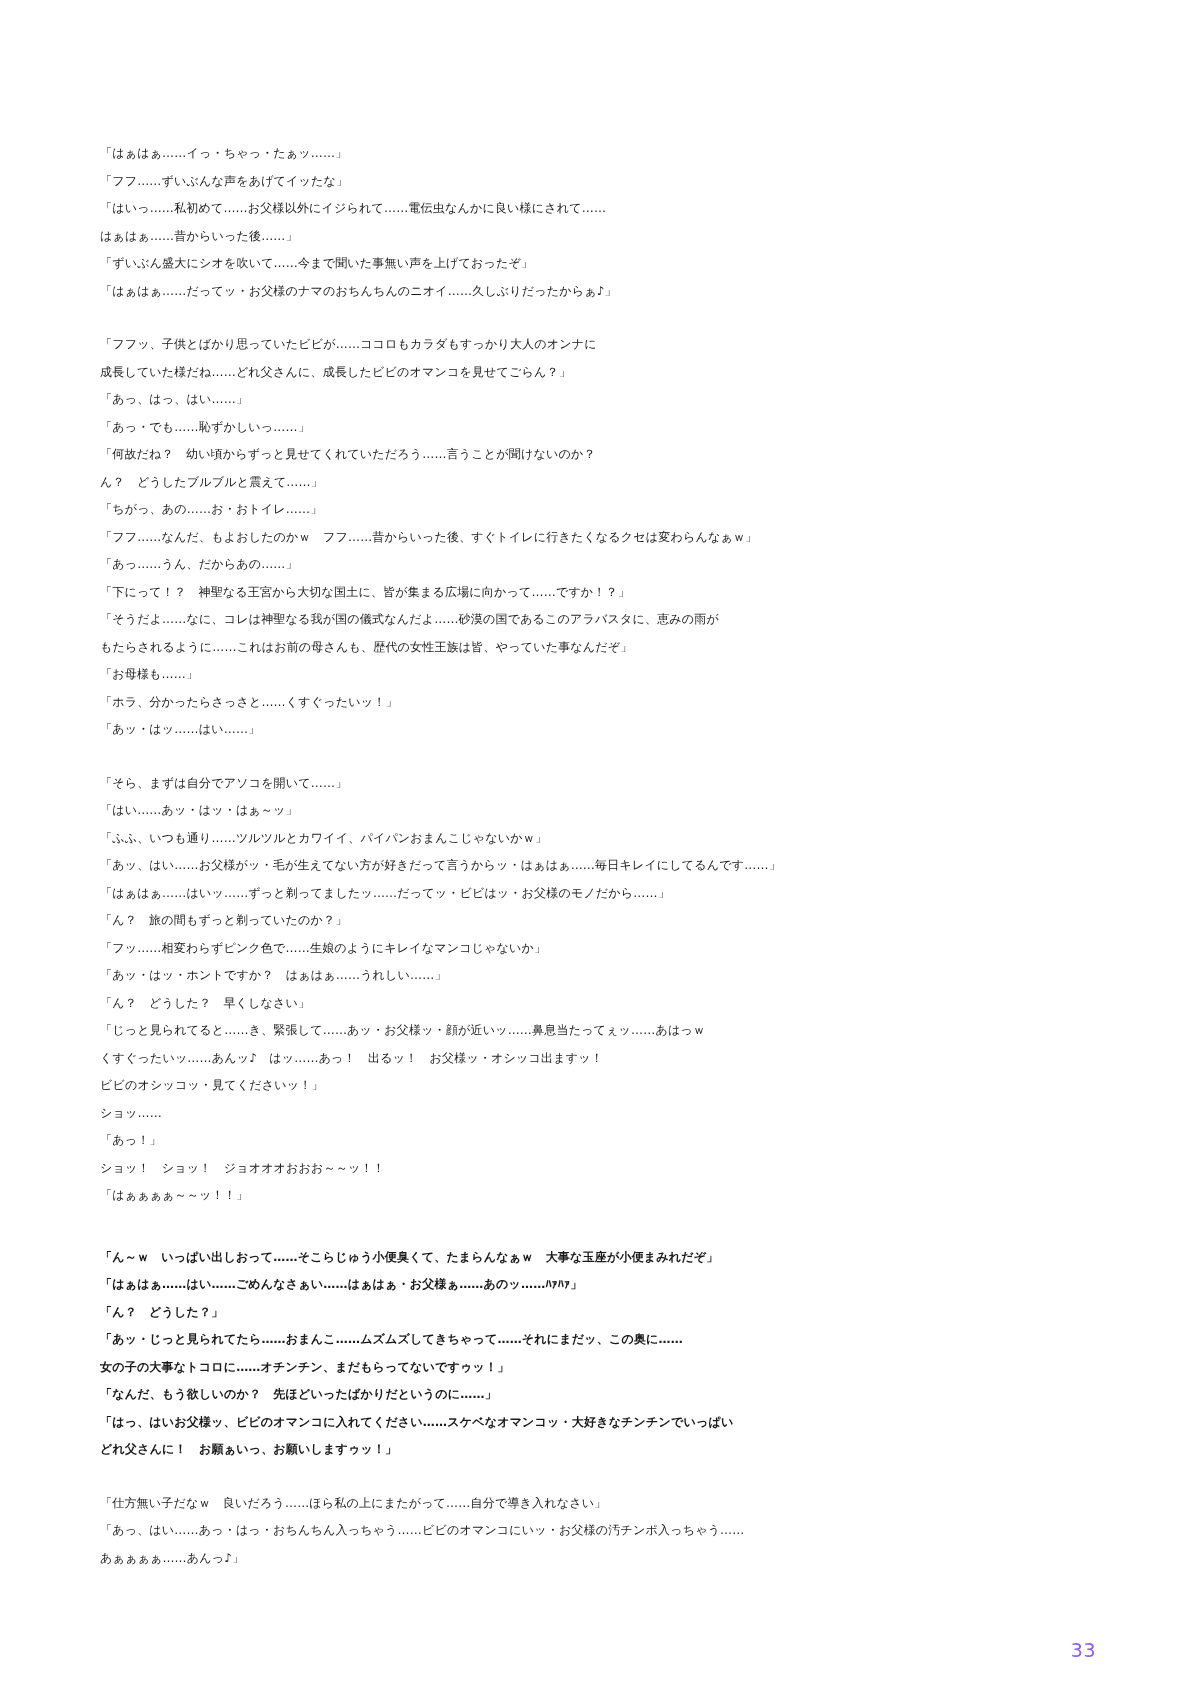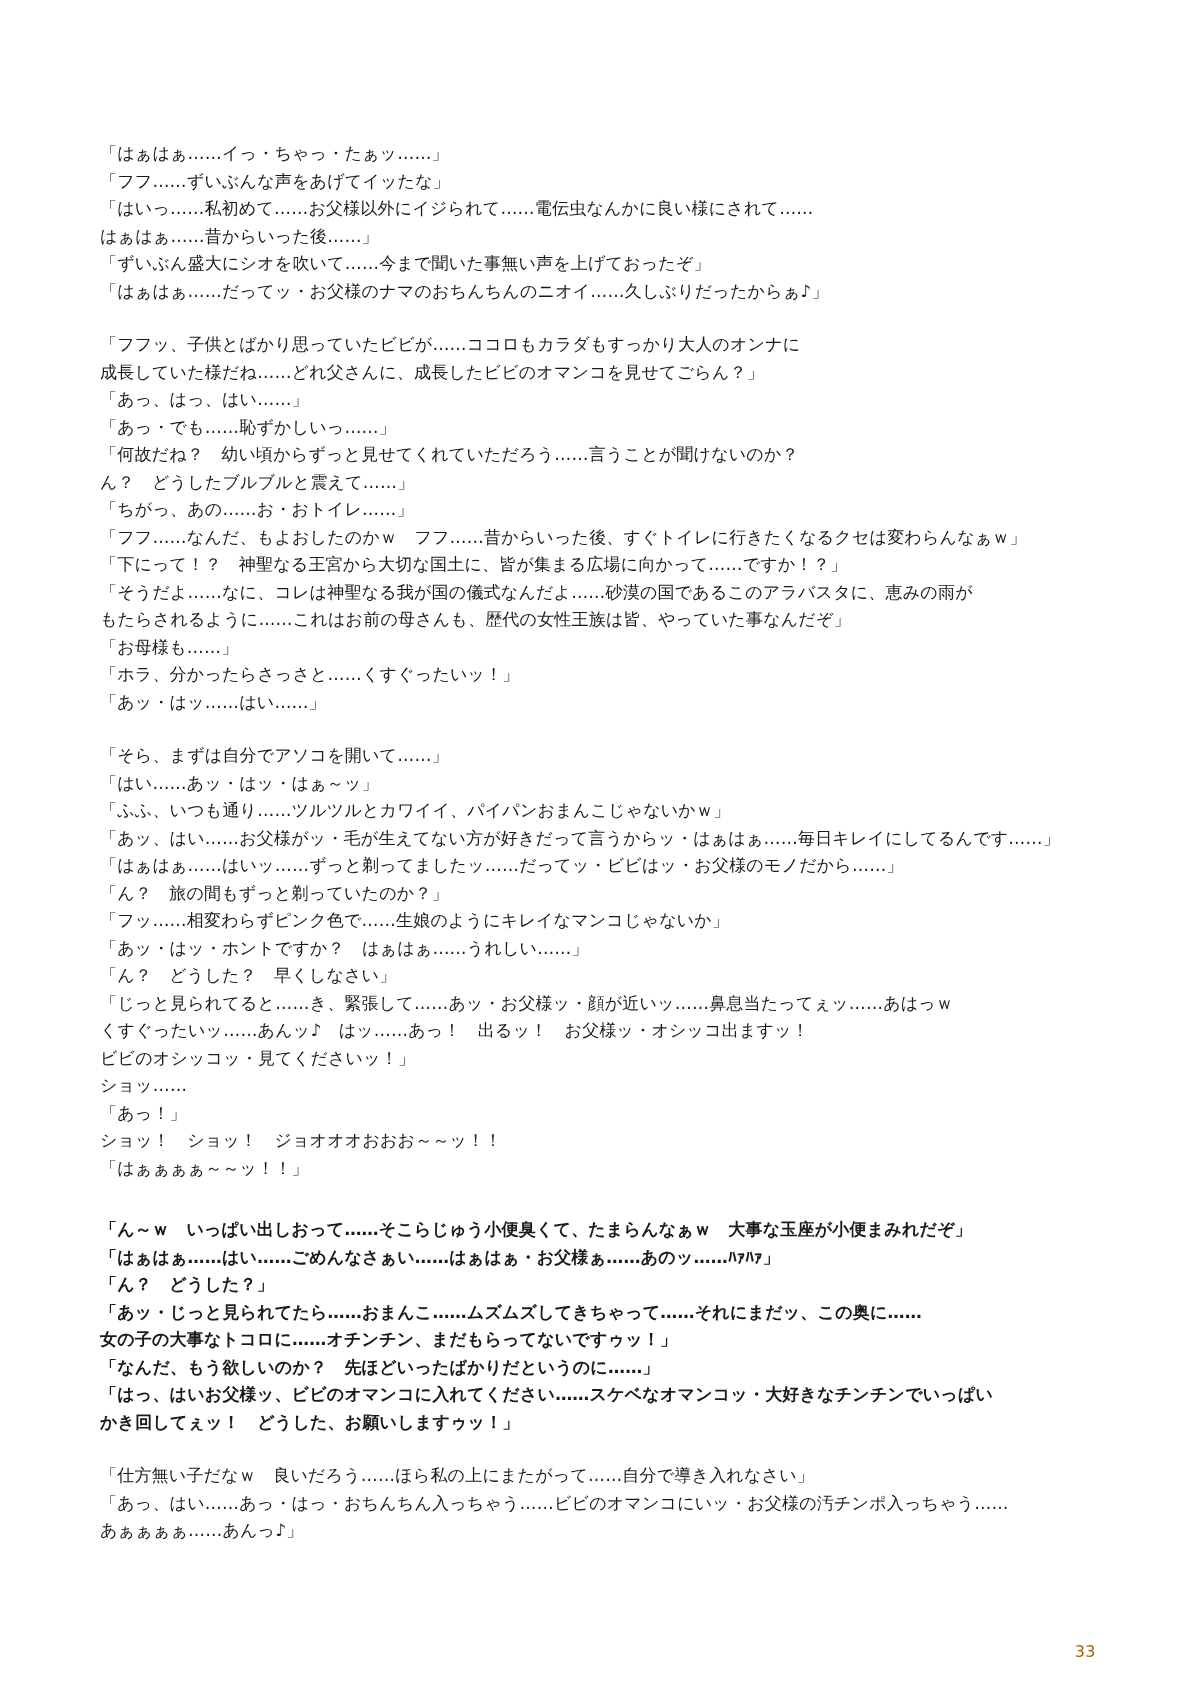--- a/index.html
+++ b/index.html
@@ -29,32 +29,32 @@
     top: 140px;
     width: 1000px;
   }
   .para {
     margin: 0 0 26px 0;
   }
   .para:last-child {
     margin-bottom: 4px;
   }
   .line {
-    font-size: 17px;
+    font-size: 12px;
     line-height: 27.5px;
     letter-spacing: 0.2px;
     white-space: pre-wrap;
     word-break: break-all;
   }
   .page-number {
     position: absolute;
     right: 104px;
     bottom: 34px;
-    font-size: 16px;
-    color: #a16207;
+    font-size: 19px;
+    color: #8b5cf6;
     letter-spacing: 0.5px;
   }
 </style>
 </head>
 <body>
 
 <div class="page">
   <div class="text-column">
 
     <div class="para">
@@ -68,20 +68,21 @@
 
     <div class="para">
       <div class="line">「フフッ、子供とばかり思っていたビビが……ココロもカラダもすっかり大人のオンナに</div>
       <div class="line">成長していた様だね……どれ父さんに、成長したビビのオマンコを見せてごらん？」</div>
       <div class="line">「あっ、はっ、はい……」</div>
       <div class="line">「あっ・でも……恥ずかしいっ……」</div>
       <div class="line">「何故だね？　幼い頃からずっと見せてくれていただろう……言うことが聞けないのか？</div>
       <div class="line">ん？　どうしたブルブルと震えて……」</div>
       <div class="line">「ちがっ、あの……お・おトイレ……」</div>
       <div class="line">「フフ……なんだ、もよおしたのかｗ　フフ……昔からいった後、すぐトイレに行きたくなるクセは変わらんなぁｗ」</div>
+      <div class="line">「あっ……うん、だからあの……」</div>
       <div class="line">「下にって！？　神聖なる王宮から大切な国土に、皆が集まる広場に向かって……ですか！？」</div>
       <div class="line">「そうだよ……なに、コレは神聖なる我が国の儀式なんだよ……砂漠の国であるこのアラバスタに、恵みの雨が</div>
       <div class="line">もたらされるように……これはお前の母さんも、歴代の女性王族は皆、やっていた事なんだぞ」</div>
       <div class="line">「お母様も……」</div>
       <div class="line">「ホラ、分かったらさっさと……くすぐったいッ！」</div>
       <div class="line">「あッ・はッ……はい……」</div>
     </div>
 
     <div class="para">
       <div class="line">「そら、まずは自分でアソコを開いて……」</div>
@@ -103,21 +104,21 @@
     </div>
 
     <div class="para" style="margin-top:34px;font-weight:bold;">
       <div class="line">「ん～ｗ　いっぱい出しおって……そこらじゅう小便臭くて、たまらんなぁｗ　大事な玉座が小便まみれだぞ」</div>
       <div class="line">「はぁはぁ……はい……ごめんなさぁい……はぁはぁ・お父様ぁ……あのッ……ﾊｧﾊｧ」</div>
       <div class="line">「ん？　どうした？」</div>
       <div class="line">「あッ・じっと見られてたら……おまんこ……ムズムズしてきちゃって……それにまだッ、この奥に……</div>
       <div class="line">女の子の大事なトコロに……オチンチン、まだもらってないですゥッ！」</div>
       <div class="line">「なんだ、もう欲しいのか？　先ほどいったばかりだというのに……」</div>
       <div class="line">「はっ、はいお父様ッ、ビビのオマンコに入れてください……スケベなオマンコッ・大好きなチンチンでいっぱい</div>
-      <div class="line">かき回してぇッ！　どうした、お願いしますゥッ！」</div>
+      <div class="line">どれ父さんに！　お願ぁいっ、お願いしますゥッ！」</div>
     </div>
 
     <div class="para">
       <div class="line">「仕方無い子だなｗ　良いだろう……ほら私の上にまたがって……自分で導き入れなさい」</div>
       <div class="line">「あっ、はい……あっ・はっ・おちんちん入っちゃう……ビビのオマンコにいッ・お父様の汚チンポ入っちゃう……</div>
       <div class="line">あぁぁぁぁ……あんっ♪」</div>
     </div>
 
   </div>
 

